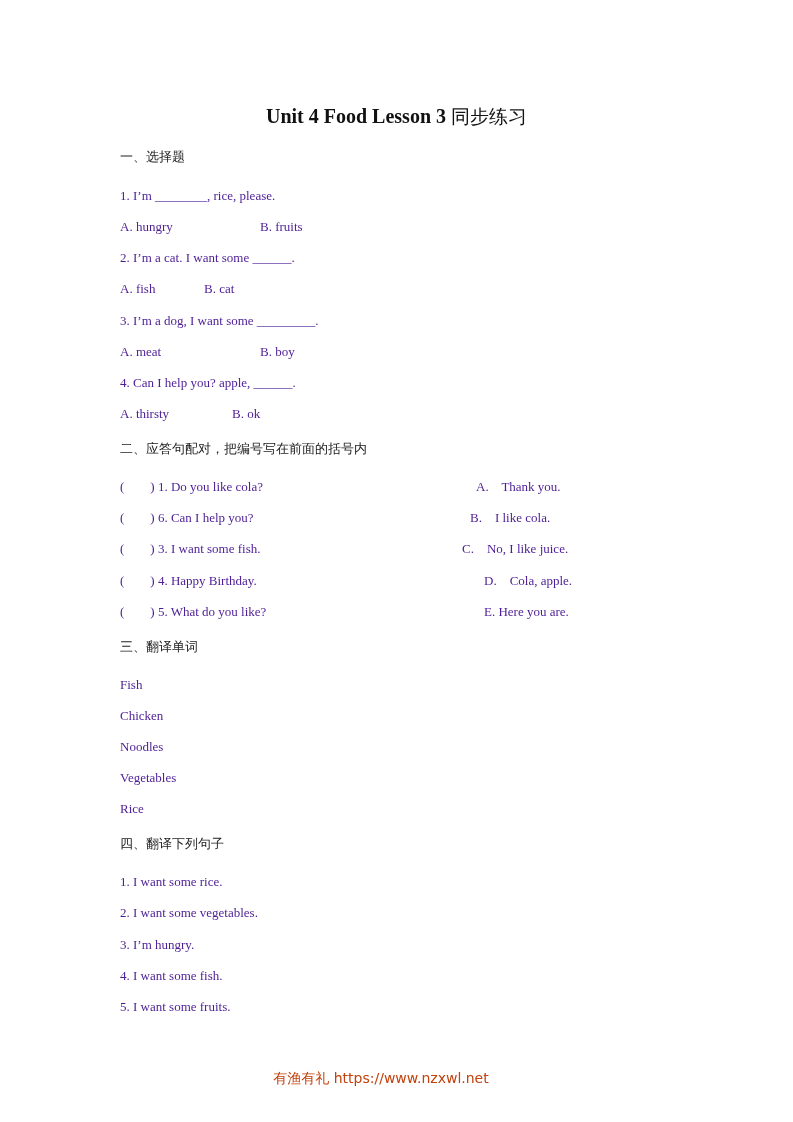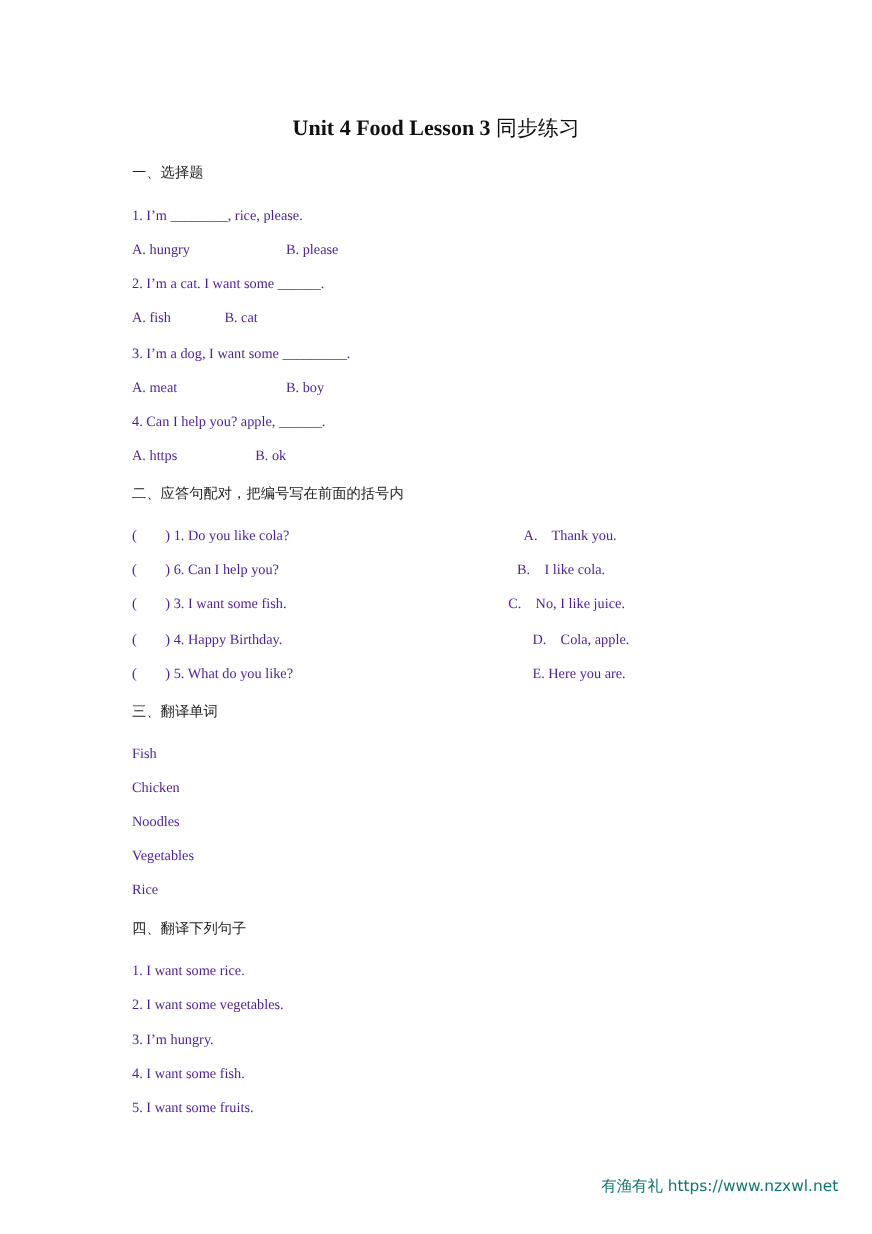--- a/index.html
+++ b/index.html
@@ -3,42 +3,42 @@
 <meta charset="utf-8">
 <style>
   html, body { margin: 0; padding: 0; background: #ffffff; }
   body { width: 793px; height: 1122px; position: relative; overflow: hidden;
          font-family: "Liberation Serif", "DejaVu Serif", serif; color: #111; }
   .abs { position: absolute; white-space: nowrap; }
   .title { left: 0; width: 793px; top: 104px; text-align: center; font-size: 20px; font-weight: bold; }
   .title .cn { font-family: "DejaVu Sans", sans-serif; font-weight: normal; font-size: 19px; }
   .heading { left: 120px; font-family: "DejaVu Sans", sans-serif; font-size: 13px; color: #222; }
   .line { font-size: 13px; color: #4c1d95; }
-  .footer { left: 0; width: 762px; top: 1070px; text-align: right; font-family: "DejaVu Sans", sans-serif; font-size: 14px; color: #0f766e; }
+  .footer { left: 0; width: 762px; top: 1070px; text-align: center; font-family: "DejaVu Sans", sans-serif; font-size: 14px; color: #c2410c; }
 </style>
 </head>
 <body>
 
 <div class="abs title">
   <span>Unit 4 Food Lesson 3</span>
   <span class="cn">同步练习</span>
 </div>
 
 <div class="abs heading" style="top:148px">一、选择题</div>
 <div class="abs line" style="left:120px;top:188px">1. I’m ________, rice, please.</div>
 <div class="abs line" style="left:120px;top:219px">A. hungry</div>
-<div class="abs line" style="left:260px;top:219px">B. please</div>
+<div class="abs line" style="left:260px;top:219px">B. fruits</div>
 <div class="abs line" style="left:120px;top:250px">2. I’m a cat. I want some ______.</div>
 <div class="abs line" style="left:120px;top:281px">A. fish</div>
 <div class="abs line" style="left:204px;top:281px">B. cat</div>
 <div class="abs line" style="left:120px;top:313px">3. I’m a dog, I want some _________.</div>
 <div class="abs line" style="left:120px;top:344px">A. meat</div>
 <div class="abs line" style="left:260px;top:344px">B. boy</div>
 <div class="abs line" style="left:120px;top:375px">4. Can I help you? apple, ______.</div>
-<div class="abs line" style="left:120px;top:406px">A. https</div>
+<div class="abs line" style="left:120px;top:406px">A. thirsty</div>
 <div class="abs line" style="left:232px;top:406px">B. ok</div>
 
 <div class="abs heading" style="top:440px">二、应答句配对，把编号写在前面的括号内</div>
 <div class="abs line" style="left:120px;top:479px;white-space:pre">(        ) 1. Do you like cola?</div>
 <div class="abs line" style="left:120px;top:510px;white-space:pre">(        ) 6. Can I help you?</div>
 <div class="abs line" style="left:120px;top:541px;white-space:pre">(        ) 3. I want some fish.</div>
 <div class="abs line" style="left:120px;top:573px;white-space:pre">(        ) 4. Happy Birthday.</div>
 <div class="abs line" style="left:120px;top:604px;white-space:pre">(        ) 5. What do you like?</div>
 <div class="abs line" style="left:476px;top:479px;white-space:pre">A.    Thank you.</div>
 <div class="abs line" style="left:470px;top:510px;white-space:pre">B.    I like cola.</div>

